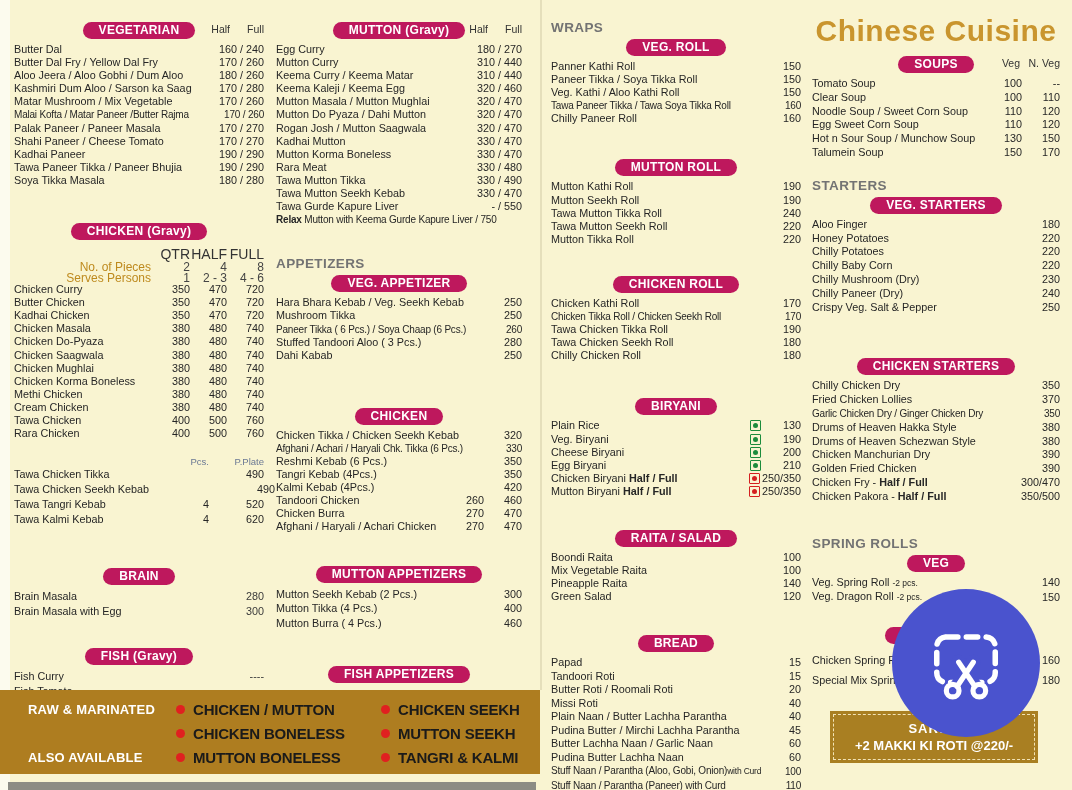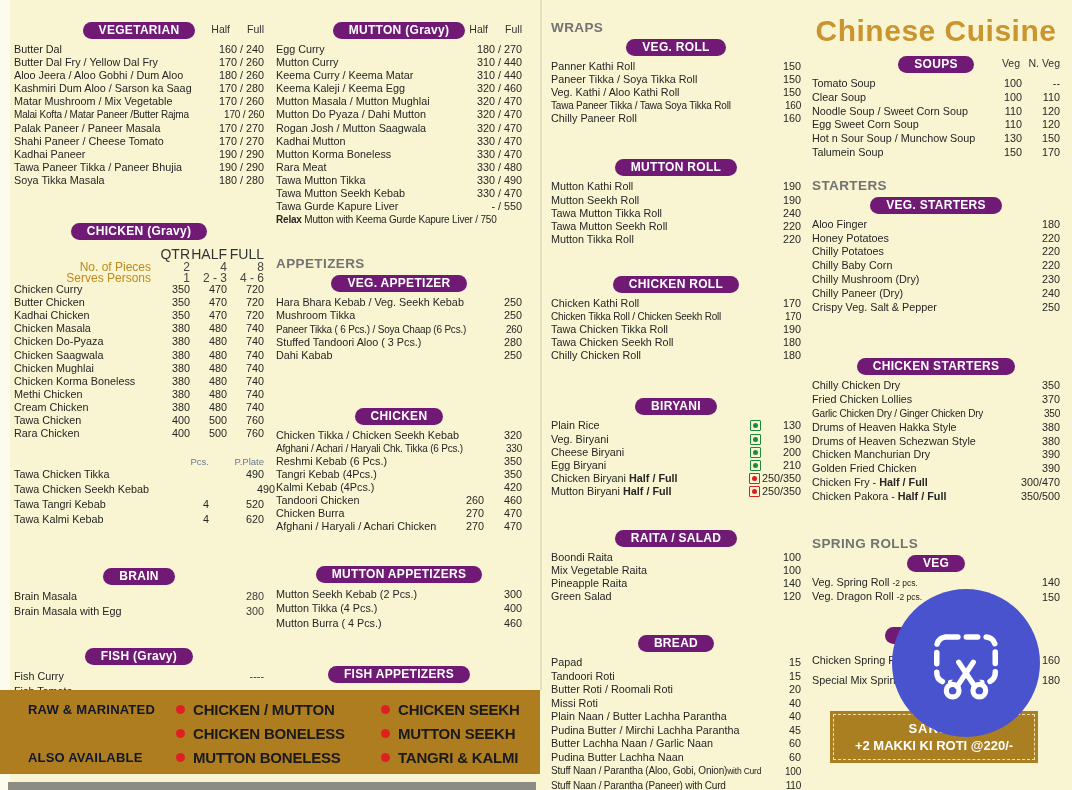--- a/index.html
+++ b/index.html
@@ -12,21 +12,21 @@
   .col{position:absolute;top:14px;}
   #col1{left:14px;width:250px;}
   #col2{left:276px;width:246px;}
   #col3{left:551px;width:250px;}
   #col4{left:812px;width:248px;}
 
   .section{position:relative;}
   .title-gold{font-size:30px;font-weight:bold;color:#C9952E;text-align:center;letter-spacing:.5px;margin-bottom:6px;}
   .gold-h{font-size:13.5px;font-weight:bold;color:#737373;text-align:left;letter-spacing:.4px;margin-bottom:2px;}
   .pill-row{position:relative;text-align:center;margin:2px 0 4px;}
-  .pill{display:inline-block;background:#701a75;color:#FFFFFF;border-radius:10px;padding:1px 16px;font-size:12px;font-weight:bold;letter-spacing:.3px;line-height:15px;min-height:15px;}
+  .pill{display:inline-block;background:#be185d;color:#FFFFFF;border-radius:10px;padding:1px 16px;font-size:12px;font-weight:bold;letter-spacing:.3px;line-height:15px;min-height:15px;}
   .pill.empty{min-width:70px;}
   .inline-cols{position:absolute;right:0;top:3px;display:flex;font-size:10.5px;color:#333;}
   .inline-cols .cell{min-width:34px;text-align:right;}
   #sec-soups .inline-cols .cell{min-width:40px;}
 
   .colhdr{display:flex;justify-content:flex-end;font-size:14px;color:#333;margin-top:6px;}
   .colhdr .cell{min-width:37px;text-align:right;}
   .colhdr.blue{color:#6A7894;font-size:9.5px;}
   .subrow{display:flex;justify-content:flex-end;align-items:center;font-size:12px;color:#444;line-height:10.5px;}
   .subrow .sublabel{color:#BE8A1E;margin-right:2px;}
@@ -70,21 +70,21 @@
   #sec-covered .item{margin-top:6px;}
   #col4 .item{line-height:13.8px;}
   #sec-tawa-kebab .item{line-height:14.8px;gap:16px;}
   #sec-brain .item,#sec-fish-gravy .item,#sec-fish-appetizers .item,#sec-mutton-appetizers .item{line-height:14.5px;}
   #sec-fish-appetizers .items{margin-top:10px;}
   #sec-brain .prices .cell,#sec-fish-gravy .prices .cell{color:#3A3A3A;}
 
   
   #bottom-bar{position:absolute;left:0;top:690px;width:540px;height:84px;background:#AE7D20;}
   #bottom-grid{display:grid;grid-template-columns:148px 205px 170px;grid-template-rows:25px 23px 25px;align-items:center;padding:7px 0 0 28px;}
-  .bb-label{color:#0f172a;font-weight:bold;font-size:13px;letter-spacing:.2px;}
+  .bb-label{color:#ffffff;font-weight:bold;font-size:13px;letter-spacing:.2px;}
   .bb-item{display:flex;align-items:center;font-weight:bold;font-size:15px;color:#1A1A1A;letter-spacing:-0.2px;}
   .bb-item .bullet{width:9px;height:9px;border-radius:50%;background:#E02020;margin-right:8px;flex-shrink:0;}
 
   
   #sarso-box{position:absolute;left:830px;top:711px;width:208px;height:52px;background:#A97F22;z-index:1;}
   #sarso-box .inner{position:absolute;inset:3px;border:1px dashed #F2E3B5;display:flex;flex-direction:column;align-items:center;justify-content:center;color:#FFFFFF;font-weight:bold;}
   #sarso-line1{font-size:13px;letter-spacing:1px;}
   #sarso-line2{font-size:13px;margin-top:2px;}
 
   

